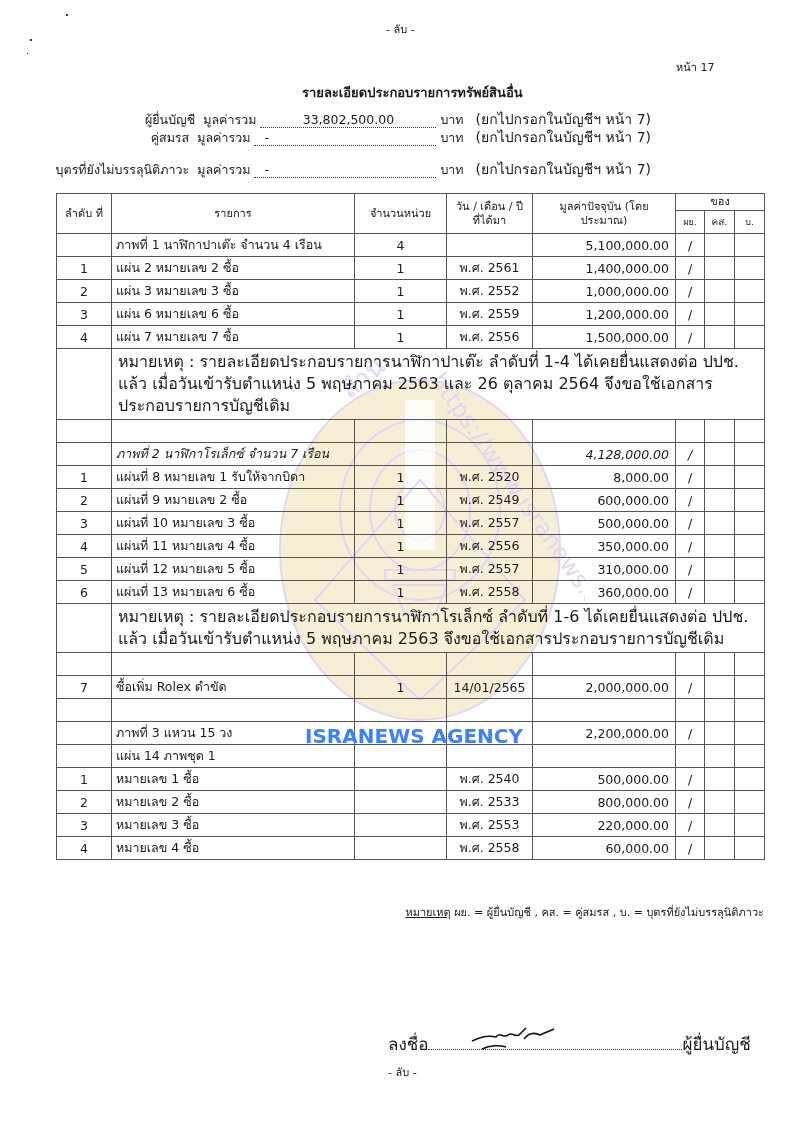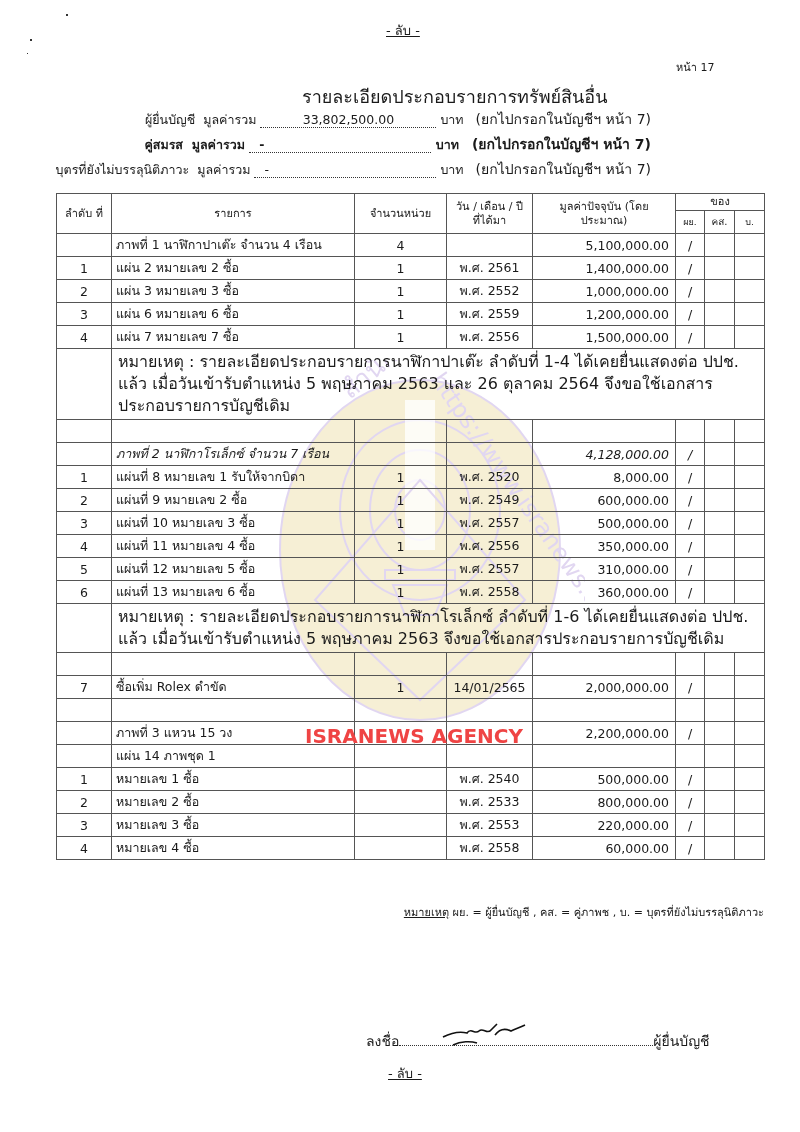--- a/index.html
+++ b/index.html
@@ -1,58 +1,58 @@
 <!DOCTYPE html>
 <html><head>
 <meta charset="utf-8">
 <style>
   html, body { margin:0; padding:0; background:#fff; }
   body { width:800px; height:1132px; position:relative; overflow:hidden;
          font-family:"DejaVu Sans", sans-serif; color:#1a1a1a; }
   .abs { position:absolute; }
-  .secret { font-size:13px;text-decoration:underline; }
+  .secret { font-size:11px; }
   .pageno { font-size:11px; }
-  .title { font-size:18px; }
+  .title { font-size:13px;font-weight:bold; }
   .sumline { font-size:12.5px; white-space:nowrap; }
   .dots { display:inline-block; border-bottom:1px dotted #333; text-align:center; }
   .note-small { font-size:14px; }
   table.assets { position:absolute; left:56px; top:193px; width:708px; border-collapse:collapse;
                  font-size:12.5px; table-layout:fixed; }
   table.assets td, table.assets th { border:1.2px solid #555; padding:0 4px; height:22px; vertical-align:middle; }
   table.assets th { font-weight:normal; font-size:11px; line-height:14px; }
   .c { text-align:center; } .r { text-align:right; padding-right:6px !important; }
   .note td.txt { font-size:16px; line-height:22px; padding:2px 6px; }
   .tall td { height:38px;font-style:italic; }
   .short td { height:18px; }
   .legend { position:absolute; right:36px; top:903px; font-size:11px; }
   .legend u { text-decoration:underline; }
-  .sign { position:absolute; left:366px; top:1030px; font-size:14px; white-space:nowrap; }
+  .sign { position:absolute; left:388px; top:1030px; font-size:17px; white-space:nowrap; }
   .watermark { position:absolute; left:255px; top:360px; width:330px; height:390px; pointer-events:none; opacity:0.55; }
-  .wm-text { position:absolute; left:305px; top:724px; font-size:20px; font-weight:bold; color:#ef4444; letter-spacing:0px; }
+  .wm-text { position:absolute; left:305px; top:724px; font-size:20px; font-weight:bold; color:#3b82f6; letter-spacing:0px; }
   .stray { position:absolute; width:2px; height:2px; background:#333; }
 </style>
 </head>
 <body>
 
 <div class="stray" style="left:66px;top:14px;"></div>
 <div class="stray" style="left:30px;top:39px;"></div>
 <div class="stray" style="left:27px;top:53px;width:1px;height:1px;"></div>
 
 <div class="abs secret" style="left:386px;top:20px;">- ลับ -</div>
 <div class="abs pageno" style="left:676px;top:58px;">หน้า 17</div>
 <div class="abs title" style="left:302px;top:82px;">รายละเอียดประกอบรายการทรัพย์สินอื่น</div>
 
 <div class="abs sumline" style="right:149px;top:108px;">
   <span>ผู้ยื่นบัญชี</span>&nbsp;
   <span>มูลค่ารวม</span>
   <span class="dots" style="width:176px;">33,802,500.00</span>
   <span>บาท</span>&nbsp;&nbsp;
   <span class="note-small">(ยกไปกรอกในบัญชีฯ หน้า 7)</span>
 </div>
-<div class="abs sumline" style="right:149px;top:133px;font-weight:bold;">
+<div class="abs sumline" style="right:149px;top:126px;">
   <span>คู่สมรส</span>&nbsp;
   <span>มูลค่ารวม</span>
   <span class="dots" style="width:182px;text-align:left;padding-left:10px;box-sizing:border-box;">-</span>
   <span>บาท</span>&nbsp;&nbsp;
   <span class="note-small">(ยกไปกรอกในบัญชีฯ หน้า 7)</span>
 </div>
 <div class="abs sumline" style="right:149px;top:158px;">
   <span>บุตรที่ยังไม่บรรลุนิติภาวะ</span>&nbsp;
   <span>มูลค่ารวม</span>
   <span class="dots" style="width:182px;text-align:left;padding-left:10px;box-sizing:border-box;">-</span>
@@ -326,21 +326,21 @@
         <td class="c">/</td>
         <td></td>
         <td></td>
       </tr>
     </tbody>
 </table>
 
 <div class="wm-text">ISRANEWS AGENCY</div>
 
 <div class="legend">
-  <u>หมายเหตุ</u><span> ผย. = ผู้ยื่นบัญชี , คส. = คู่ภาพช , บ. = บุตรที่ยังไม่บรรลุนิติภาวะ</span>
+  <u>หมายเหตุ</u><span> ผย. = ผู้ยื่นบัญชี , คส. = คู่สมรส , บ. = บุตรที่ยังไม่บรรลุนิติภาวะ</span>
 </div>
 
 <div class="sign">
   <span>ลงชื่อ</span><span style="display:inline-block;width:254px;border-bottom:1px dotted #333;position:relative;height:12px;">
     <svg style="position:absolute;left:42px;top:-12px;" width="90" height="30" viewBox="0 0 90 30">
       <path d="M2 16 C10 12 18 10 26 12 C30 6 34 14 38 10 C42 6 46 14 50 9 L56 3 M54 14 C60 6 66 8 70 10 C74 8 80 6 84 4 M12 24 C20 20 30 20 36 22" fill="none" stroke="#111" stroke-width="1.6"></path>
     </svg>
   </span><span>ผู้ยื่นบัญชี</span>
 </div>
 <div class="abs secret" style="left:388px;top:1063px;">- ลับ -</div>

